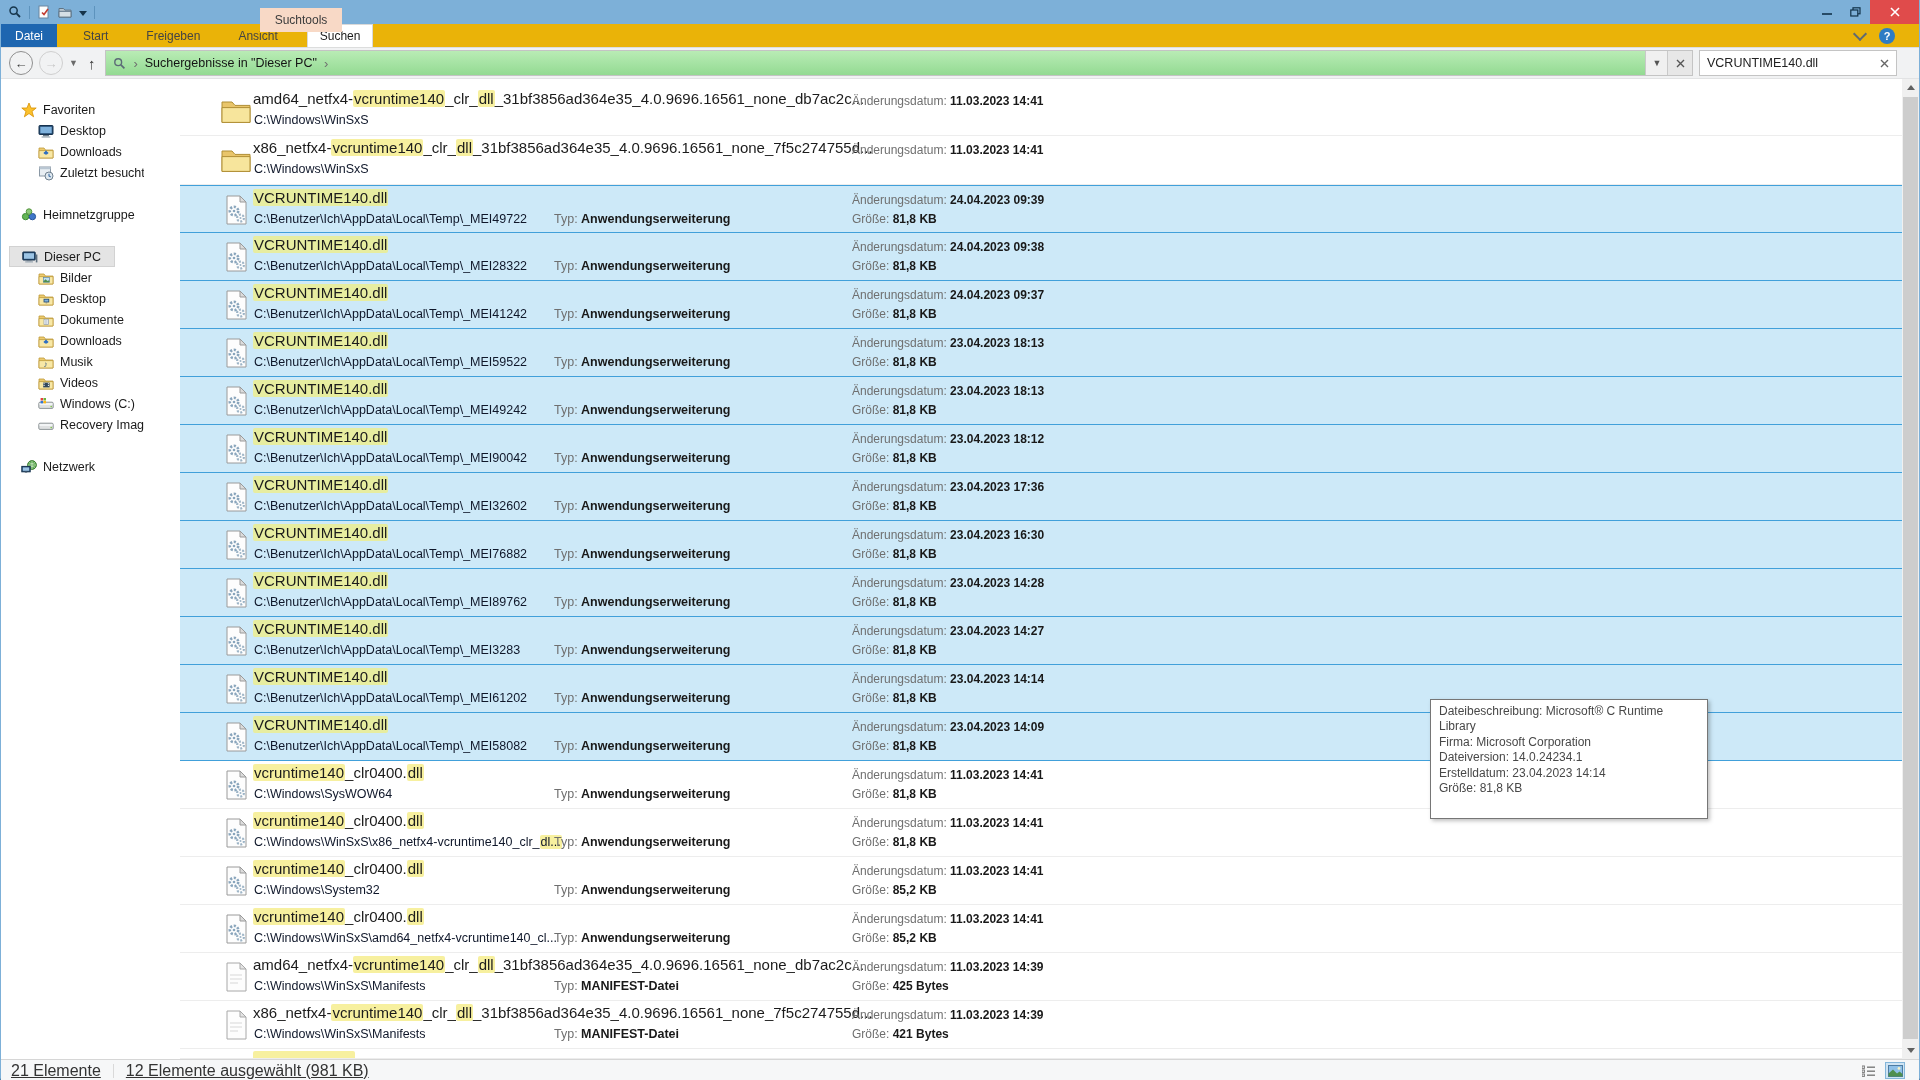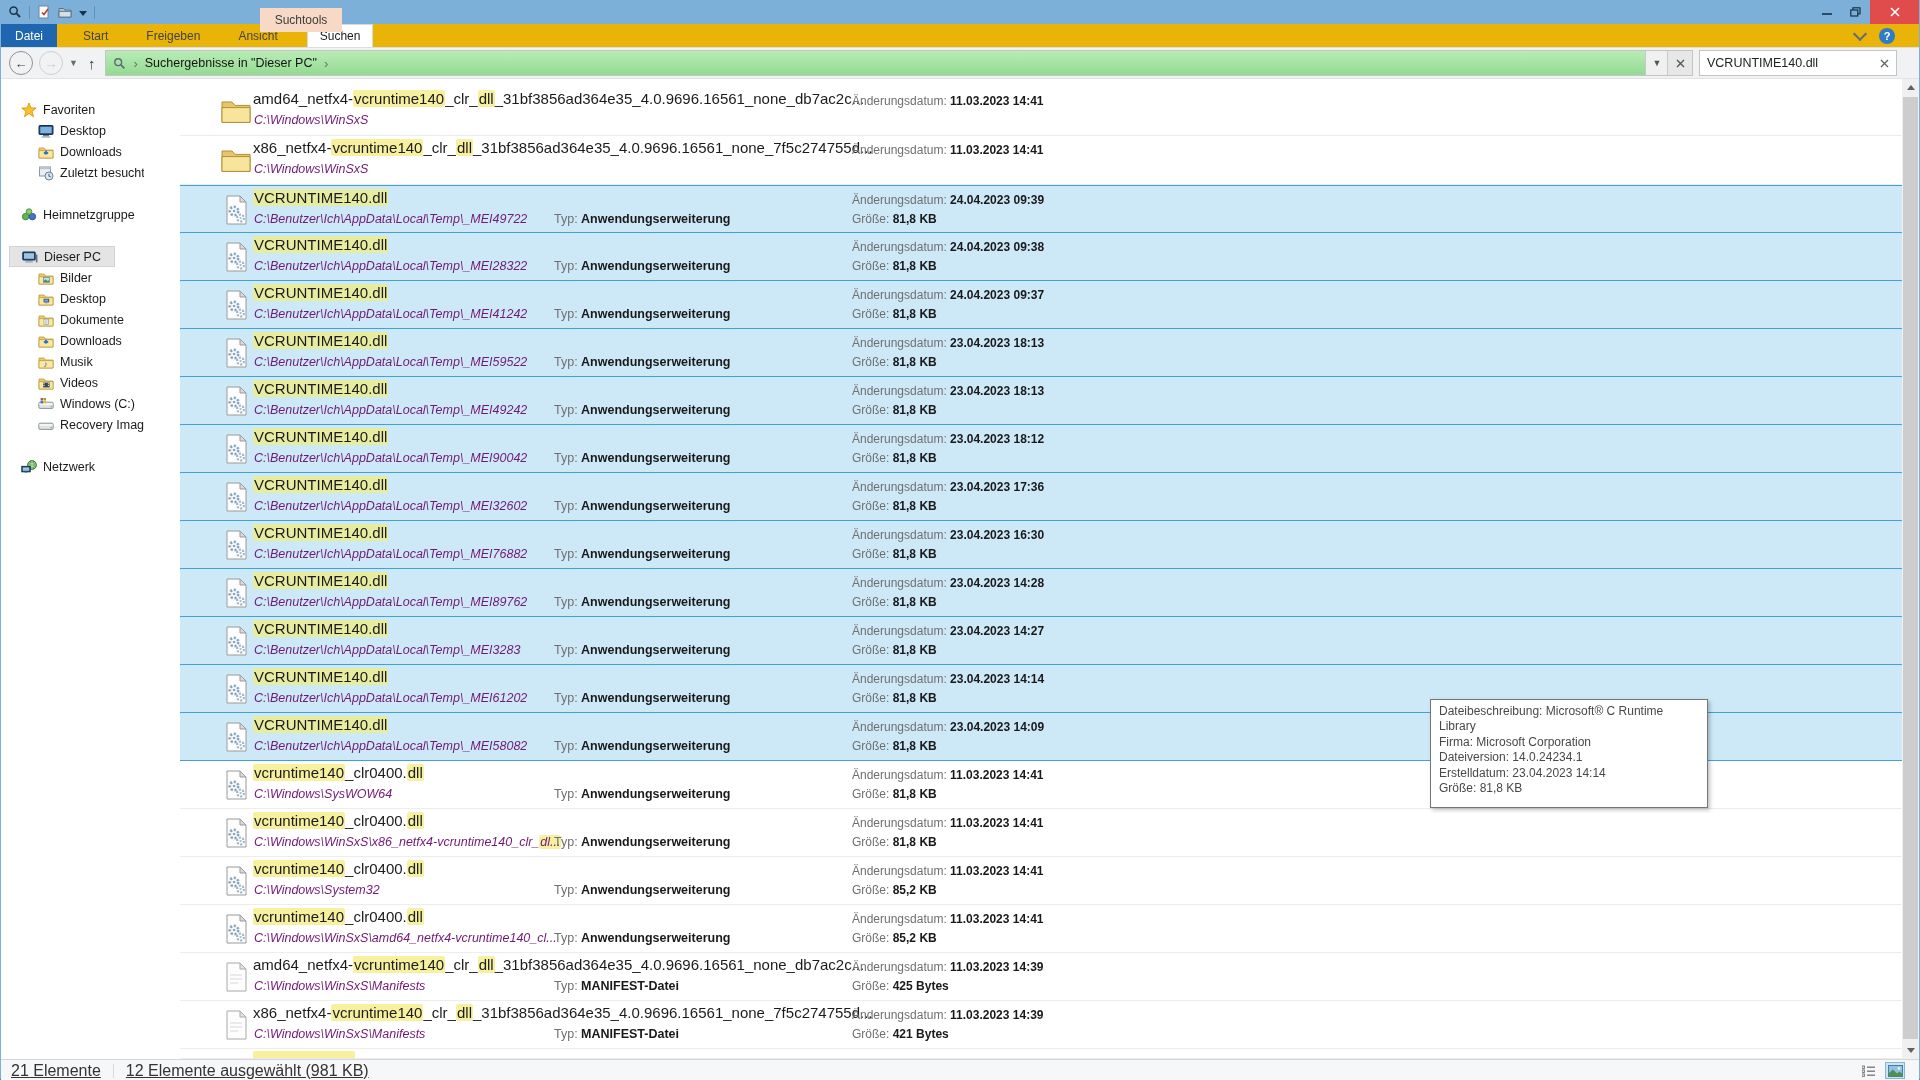--- a/index.html
+++ b/index.html
@@ -63,42 +63,42 @@
   .listwrap{flex:1;position:relative;background:#fff;padding-left:36px;}
   .filelist{position:relative;padding-top:8px;}
   .row{position:relative;height:48px;box-sizing:border-box;}
   .row.tall{height:49px;}
   .row.plain{border-bottom:1px solid #ededed;}
   .row.selected{background:var(--c-selbg,#cde9f8);border-top:1px solid var(--c-selborder,#41a0da);border-bottom:1px solid var(--c-selborder,#41a0da);}
   .row.selected + .row.selected{border-top:none;}
   .row-icon{position:absolute;left:40px;top:8px;width:32px;height:32px;}
   .row-icon svg{width:32px;height:32px;display:block;}
   .row-name{position:absolute;left:73px;top:3px;font-size:15px;color:#1b1b1b;white-space:nowrap;}
-  .row-path{position:absolute;left:74px;top:26px;font-size:12.5px;color:#701a75;white-space:nowrap;font-style:italic;}
+  .row-path{position:absolute;left:74px;top:26px;font-size:12.5px;color:#0f172a;white-space:nowrap;}
   .hl{background:var(--c-highlight,#f7f09f);border-radius:2px;padding:0 1px;}
   .row.selected .hl{background:#e7eda0;}
   .row-type{position:absolute;left:374px;top:26px;font-size:12.5px;white-space:nowrap;}
   .row-meta{position:absolute;left:672px;top:5px;font-size:12px;line-height:19px;white-space:nowrap;}
   .lbl{color:#6f6f6f;}
   .val{color:#191919;font-weight:bold;}
   .partial{height:10px;overflow:hidden;position:relative;}
   .partial .strip{position:absolute;left:73px;top:2px;width:102px;height:12px;background:var(--c-highlight,#f7f09f);border-radius:2px;}
 
   
   .scrollbar{width:17px;flex:0 0 auto;background:#f0f0f0;position:relative;}
   .sb-arrow{position:absolute;left:0;width:17px;height:17px;display:flex;align-items:center;justify-content:center;}
   .sb-up{top:0;}
   .sb-down{bottom:0;}
   .tri-up{width:0;height:0;border-left:4px solid transparent;border-right:4px solid transparent;border-bottom:5px solid #606060;}
   .tri-down{width:0;height:0;border-left:4px solid transparent;border-right:4px solid transparent;border-top:5px solid #606060;}
   .sb-thumb{position:absolute;left:1px;right:1px;top:18px;bottom:20px;background:#cdcdcd;}
 
   
   .tooltip{position:absolute;left:1429px;top:699px;width:278px;box-sizing:border-box;background:#fff;border:1px solid #767676;
-    box-shadow:2px 2px 4px rgba(0,0,0,.25);padding:4px 8px 11px 8px;font-size:12px;line-height:15.4px;color:#484848;z-index:10;}
+    box-shadow:2px 2px 4px rgba(0,0,0,.25);padding:4px 8px 22px 8px;font-size:12px;line-height:15.4px;color:#484848;z-index:10;}
 
   
   .statusbar{position:relative;height:21px;border-top:1px solid #d6d6d6;background:#f6f7f8;display:flex;align-items:center;font-size:16px;color:#333;text-decoration:underline;}
   .statusbar .s1{margin-left:10px;}
   .statusbar .ssep{width:1px;height:14px;background:#d9d9d9;margin:0 12px;}
   .sb-views{position:absolute;right:14px;top:0;height:21px;display:flex;align-items:center;gap:6px;}
   .view-btn{width:20px;height:17px;display:flex;align-items:center;justify-content:center;box-sizing:border-box;}
   .view-btn.active{background:#cfe4f3;border:1px solid #84b6da;}
   .view-btn svg{display:block;}
 

